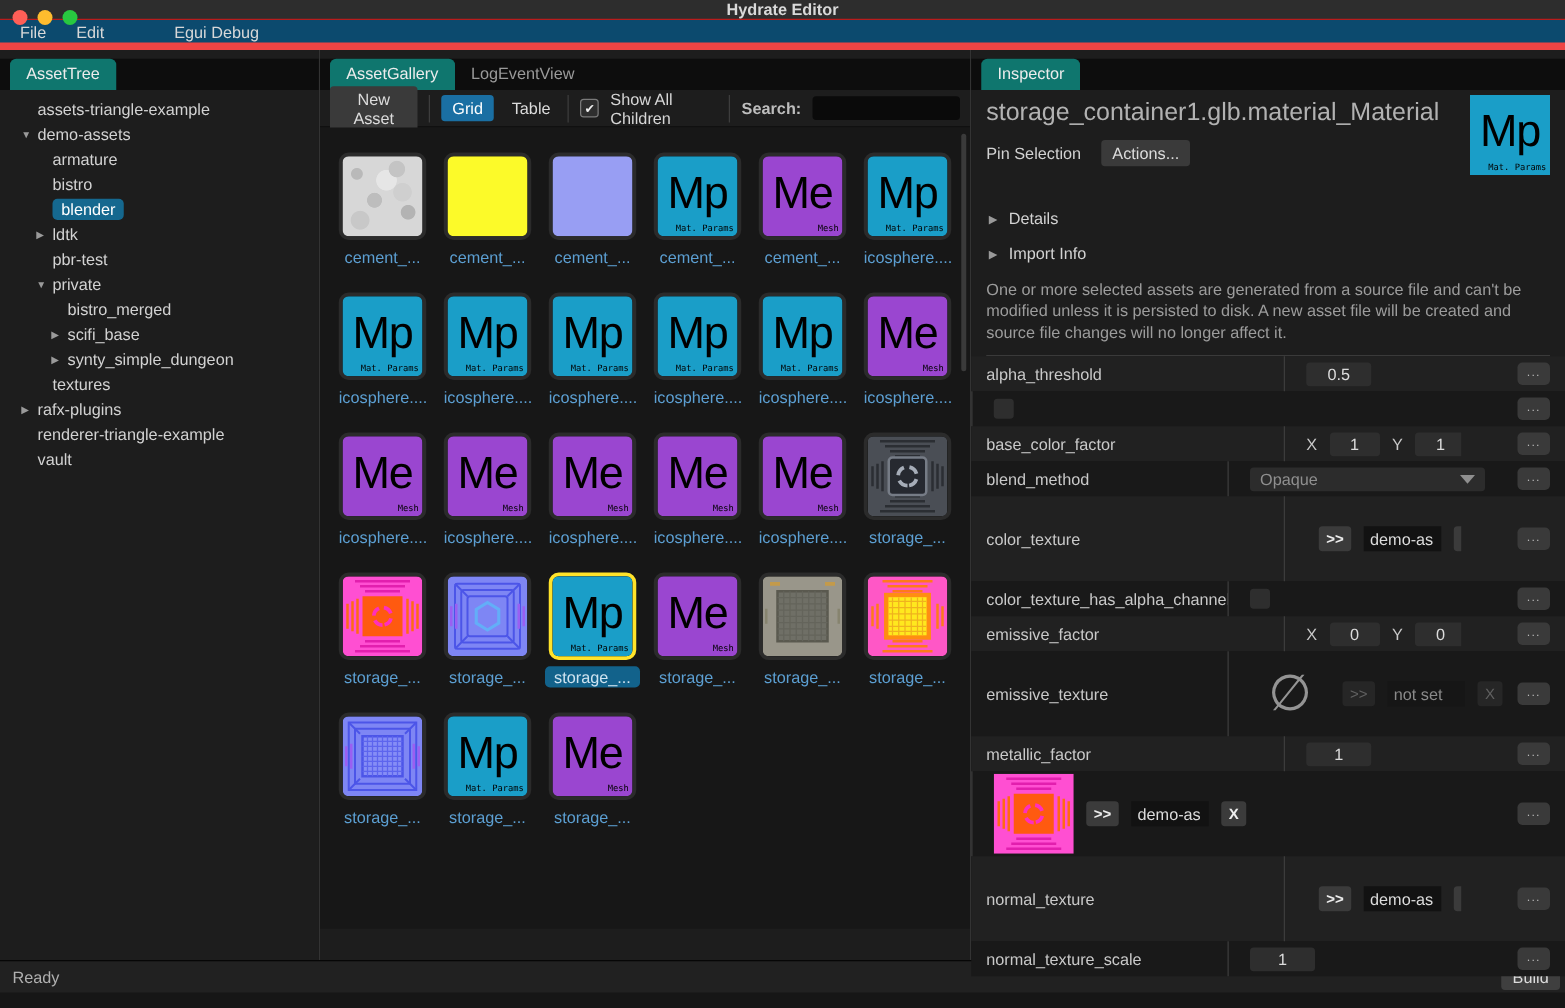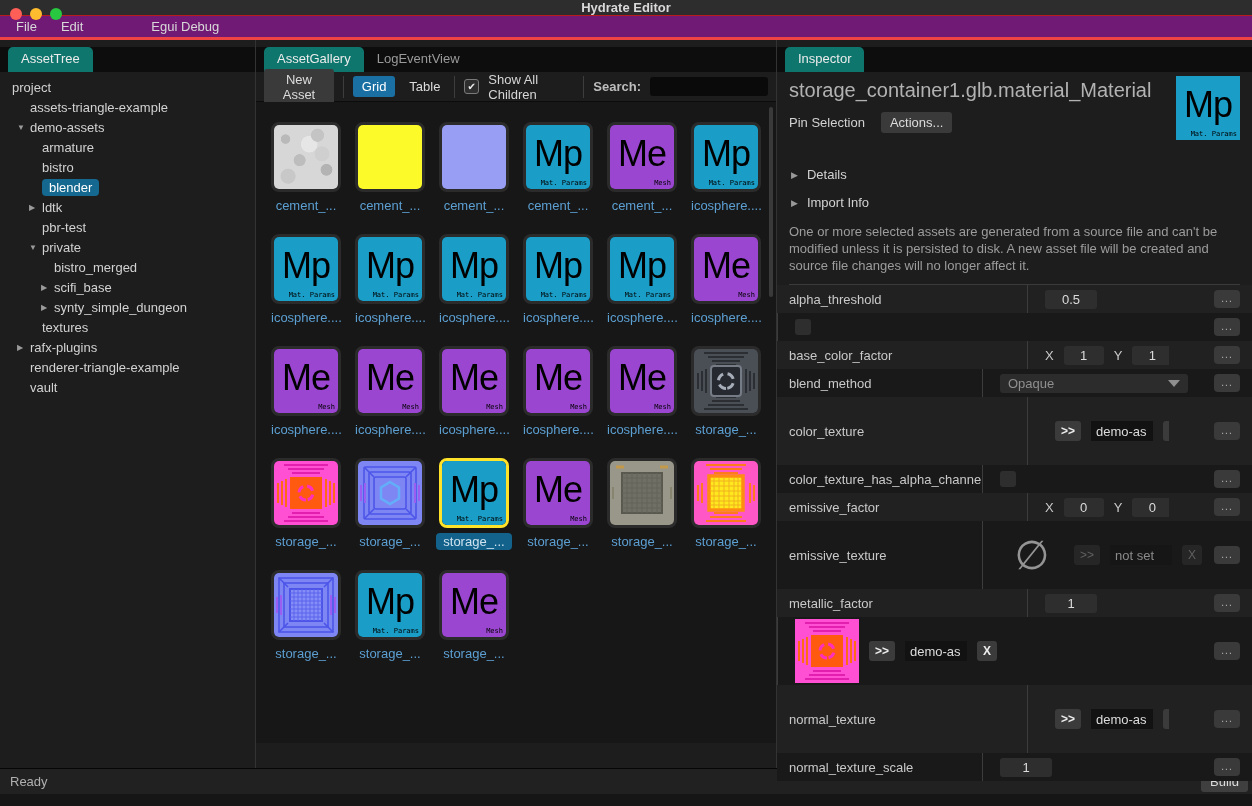--- a/index.html
+++ b/index.html
@@ -7,24 +7,24 @@
   body { font-family:"Liberation Sans",sans-serif; background:#161616; color:#d6d6d6; font-size:13px;
          --sel:#15688F; --mp:#1A9EC8; --me:#9A46D0; --link:#5C9FD2; --gold:#FFE32A; --gridbtn:#1A6FA3; }
 
   
   .titlebar { height:16px; background:#2d2d2d; position:relative; display:flex; align-items:center; justify-content:center; border-bottom:1px solid #b91c1c; }
   .title { font-weight:bold; font-size:13px; color:#d9d9d9; }
   .lights { position:absolute; left:10px; top:8px; display:flex; gap:8px; }
   .light { width:12px; height:12px; border-radius:50%; }
 
   
-  .menubar { height:24px; background:#701a75; display:flex; align-items:center; padding-left:10px; border-bottom:3px solid #ef4444; }
+  .menubar { height:24px; background:#0c4a6e; display:flex; align-items:center; padding-left:10px; border-bottom:6px solid #ef4444; }
   .menu-item { color:#d8d8d8; padding:2px 6px; }
   .menu-item.m0 { margin-right:12px; }
-  .menu-item.m1 { margin-right:56px; }
+  .menu-item.m1 { margin-right:44px; }
 
   
   .main { display:flex; height:728px; }
   .panel { background:#1d1d1d; position:relative; }
   .p-left  { width:255px; }
   .p-mid   { width:520px; }
   .p-right { width:475px; }
   .vsep { width:1px; background:#333; }
 
   .tabstrip { height:25px; margin-top:7px; background:#0d0d0d; display:flex; padding-left:8px; }
@@ -209,23 +209,20 @@
   <span class="menu-item">Egui Debug</span>
 </div>
 
 <div class="main">
 
   <div class="panel p-left">
     <div class="tabstrip">
       <div class="tab active">AssetTree</div>
     </div>
     <div class="tree" id="tree">
-        <div class="trow" style="padding-left: 12px;">
-          <span class="tlabel">project</span>
-        </div>
         <div class="trow" style="padding-left: 30px;">
           <span class="tlabel">assets-triangle-example</span>
         </div>
         <div class="trow" style="padding-left: 17px;">
           <span class="tarrow">▼</span>
           <span class="tlabel">demo-assets</span>
         </div>
         <div class="trow" style="padding-left: 42px;">
           <span class="tlabel">armature</span>
         </div>

